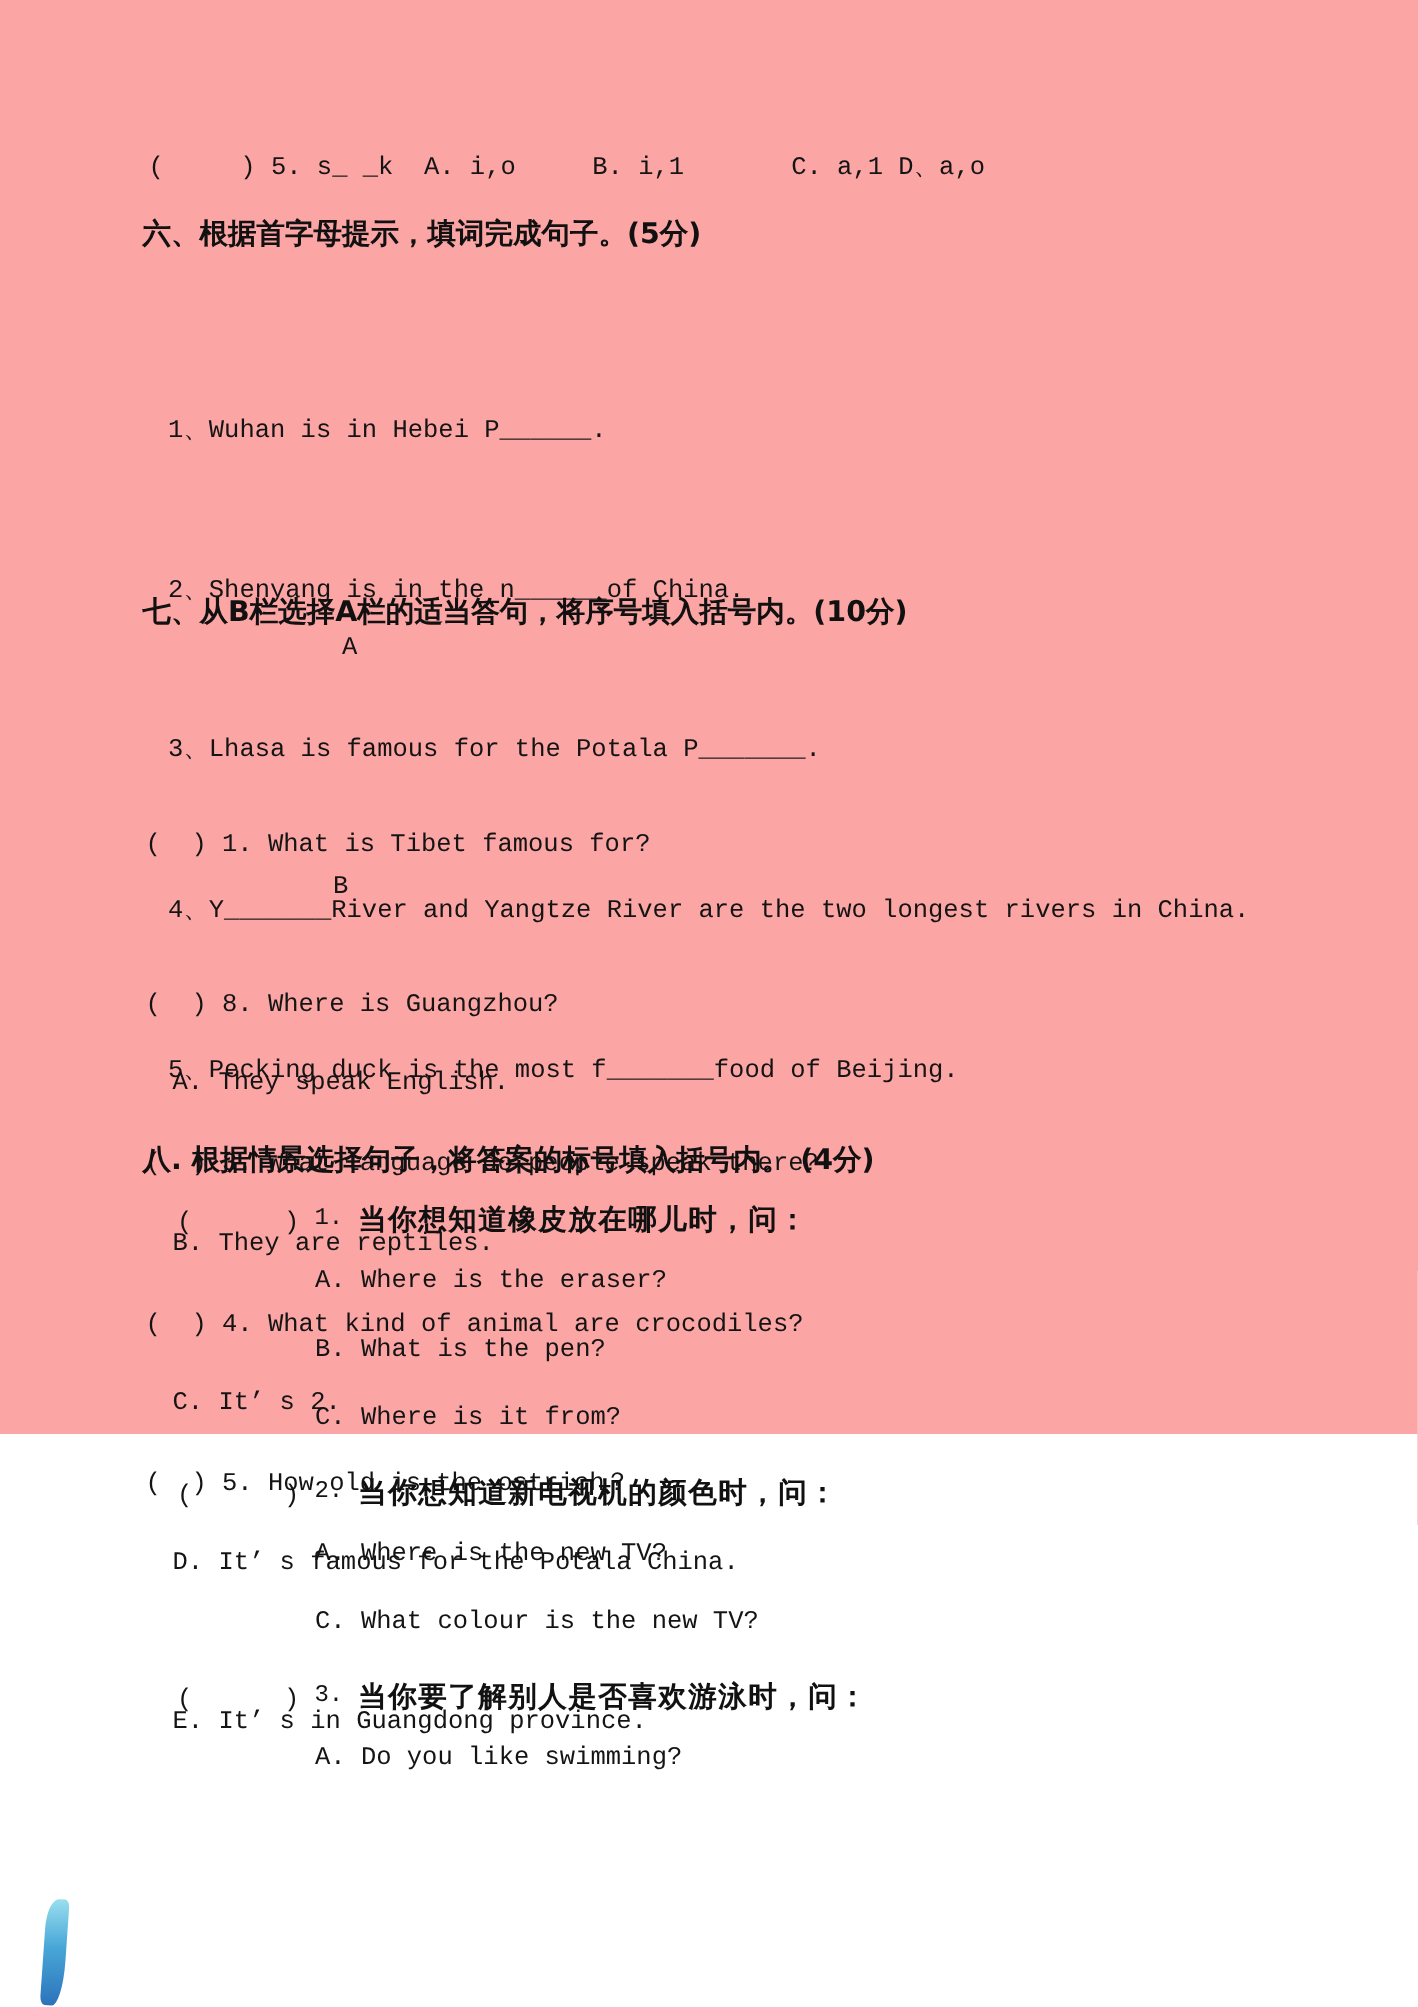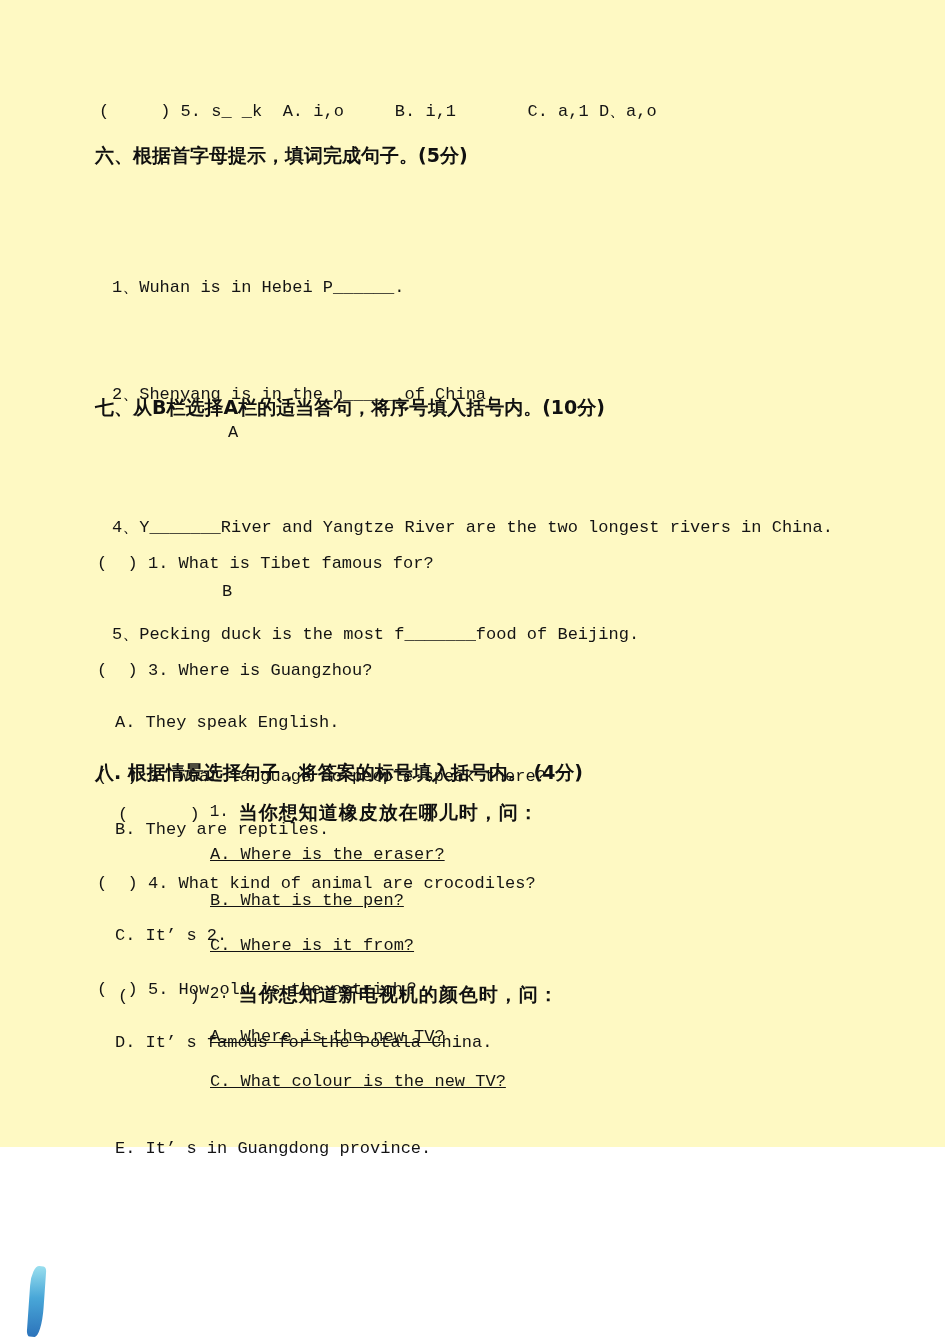--- a/index.html
+++ b/index.html
@@ -2,21 +2,21 @@
 <html><head>
 <meta charset="utf-8">
 <style>
   html, body { margin: 0; padding: 0; }
   body {
     width: 945px; height: 1338px;
     background: #ffffff;
     font-family: "Liberation Sans", sans-serif;
     overflow: hidden;
   }
-  .page { position: relative; width: 945px; height: 1147px; background: #fef9c3; }
+  .page { position: relative; width: 945px; height: 956px; background: #fca5a5; }
 
   .mono {
     font-family: "Liberation Mono", "DejaVu Sans Mono", monospace;
     font-size: 17px; color: #141414; font-weight: 400;
   }
   .cn {
     font-family: "DejaVu Sans", "Liberation Sans", sans-serif;
     font-weight: 700; font-size: 19px; color: #111111;
   }
   .pre { white-space: pre; }
@@ -30,21 +30,21 @@
   .col-a-label  { position: absolute; left: 228px; top: 423px; }
   .sec7-questions { position: absolute; left: 97px; top: 445px; line-height: 26.6px; white-space: pre; }
   .col-b-label  { position: absolute; left: 222px; top: 582px; }
   .sec7-answers { position: absolute; left: 115px; top: 604px; line-height: 26.6px; white-space: pre; }
 
   .sec8-heading { position: absolute; left: 95px;  top: 760px; }
   .sec8-items   { position: absolute; left: 100px; top: 800px; width: 740px; margin-left: 18px; }
   .s8head  { height: 45.4px; white-space: pre; }
   .s8num   { font-size: 16px; position: relative; top: -3px; margin: 0 10px 0 10px; }
   .s8prompt{ letter-spacing: 1px; }
-  .s8opt   { height: 45.4px; padding-left: 92px; white-space: pre; text-decoration: underline; }
+  .s8opt   { height: 45.4px; padding-left: 92px; white-space: pre; }
 
   .ribbon {
     position: absolute; left: 29px; top: 1266px; width: 15px; height: 71px;
     border-radius: 8px 3px 7px 3px / 20px 5px 30px 6px;
     transform: rotate(4deg);
   }
 </style>
 </head>
 <body>
 
@@ -54,36 +54,37 @@
 
   <div class="sec6-heading cn">六、根据首字母提示，填词完成句子。(5分)</div>
 
   <div class="sec6-items mono">
     
   
       <div class="s6line">1、Wuhan is in Hebei P______.</div>
     
       <div class="s6line">2、Shenyang is in the n______of China.</div>
     
+      <div class="s6line">3、Lhasa is famous for the Potala P_______.</div>
     
       <div class="s6line">4、Y_______River and Yangtze River are the two longest rivers in China.</div>
     
       <div class="s6line">5、Pecking duck is the most f_______food of Beijing.</div>
     </div>
 
   <div class="sec7-heading cn">七、从B栏选择A栏的适当答句，将序号填入括号内。(10分)</div>
 
   <div class="col-a-label mono">A</div>
 
   <div class="sec7-questions mono">
     
   
       <div class="s7line">(  ) 1. What is Tibet famous for?</div>
     
-      <div class="s7line">(  ) 3. Where is Guangzhou?</div>
+      <div class="s7line">(  ) 8. Where is Guangzhou?</div>
     
       <div class="s7line">(  ) 3. What language do people speak there?</div>
     
       <div class="s7line">(  ) 4. What kind of animal are crocodiles?</div>
     
       <div class="s7line">(  ) 5. How old is the ostrich？</div>
     </div>
 
   <div class="col-b-label mono">B</div>
 
@@ -121,17 +122,24 @@
         <div class="s8head"><span class="mono pre">(      )</span><span class="mono s8num">2.</span><span class="cn s8prompt">当你想知道新电视机的颜色时，问：</span></div>
         <div class="s8opts">
 
             <div class="s8opt mono">A. Where is the new TV?</div>
 
 
             <div class="s8opt mono">C. What colour is the new TV?</div>
           </div>
       </div>
 
+      <div class="s8item">
+        <div class="s8head"><span class="mono pre">(      )</span><span class="mono s8num">3.</span><span class="cn s8prompt">当你要了解别人是否喜欢游泳时，问：</span></div>
+        <div class="s8opts">
+
+            <div class="s8opt mono">A. Do you like swimming?</div>
+          </div>
+      </div>
     </div>
 
   <div class="ribbon" style="background: linear-gradient(175deg, rgb(155, 224, 239) 0%, rgb(73, 167, 216) 45%, rgb(43, 114, 186) 100%);"></div>
 
 </div>
 
 </body></html>

